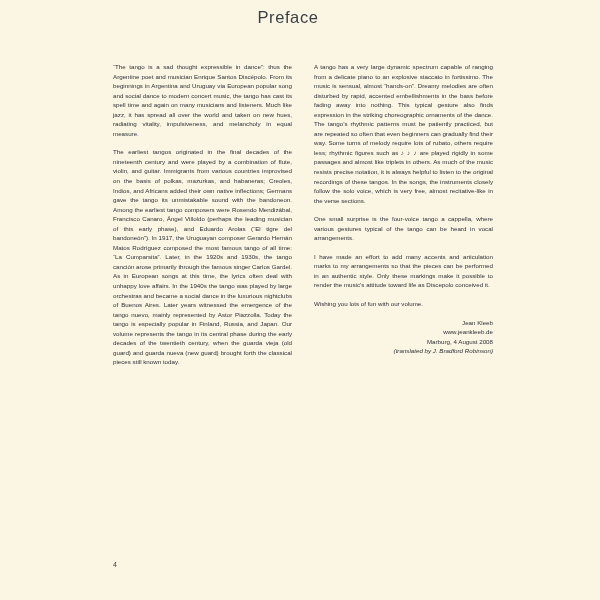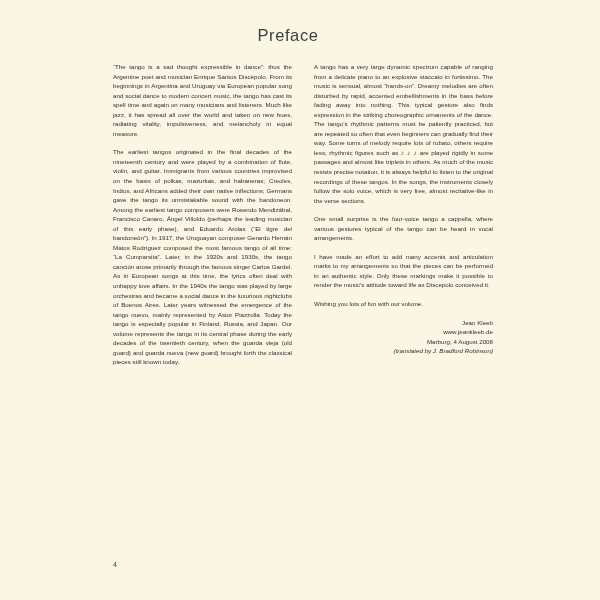--- a/index.html
+++ b/index.html
@@ -21,21 +21,21 @@
     box-sizing: border-box;
   }
   .page-inner {
     position: absolute;
     left: 0; top: 0;
     width: 600px;
     height: 600px;
   }
   .title {
     position: absolute;
-    top: 26px;
+    top: 8px;
     left: 0;
     width: 576px;
     text-align: center;
     font-size: 16.5px;
     color: #3b3f46;
     letter-spacing: 0.6px;
     font-family: "Liberation Sans", sans-serif;
     font-weight: 400;
   }
   .columns {

